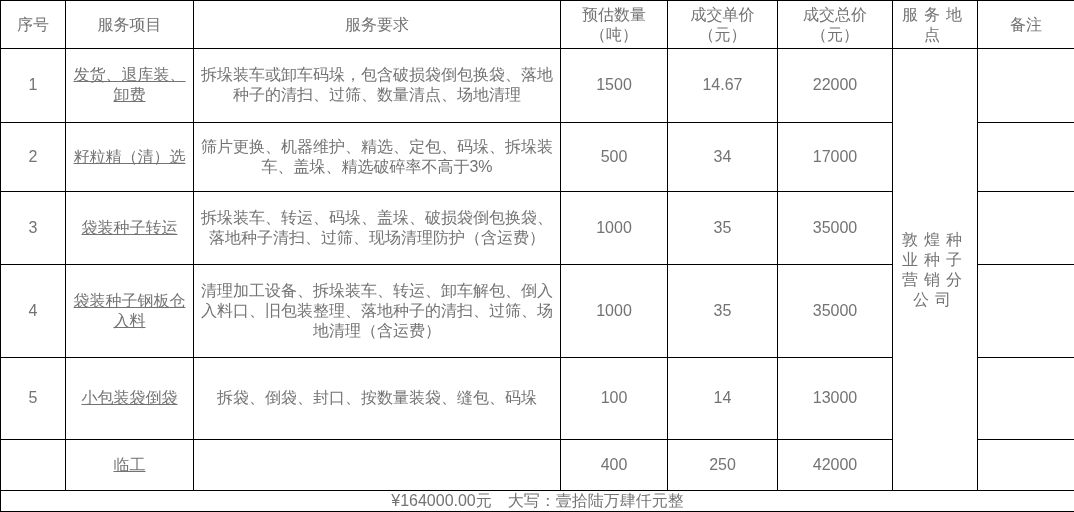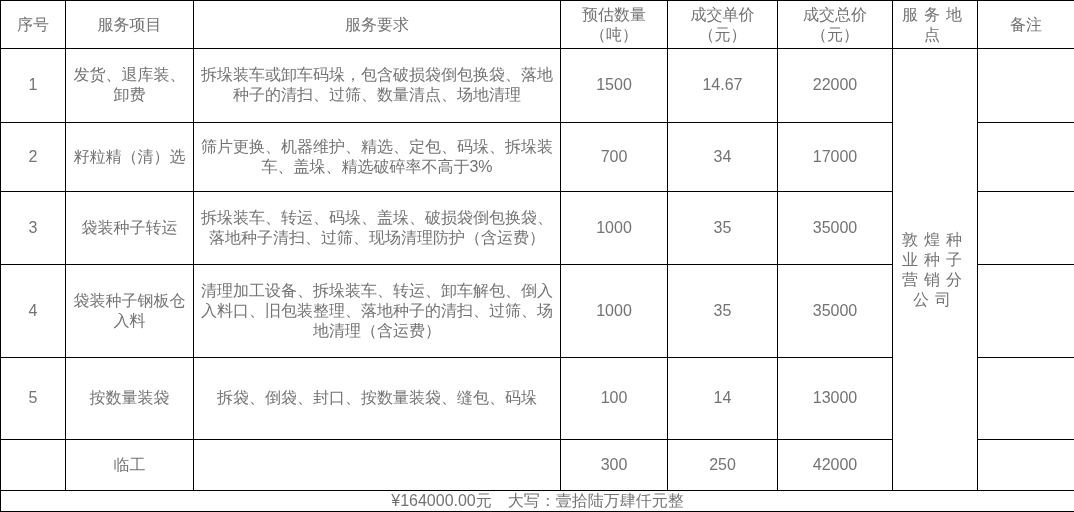--- a/index.html
+++ b/index.html
@@ -30,21 +30,21 @@
     padding: 0 4px;
     font-weight: normal;
     line-height: 1.25;
     overflow: hidden;
     word-break: break-word;
   }
   .price-table th {
     white-space: pre-line; 
   }
   
-  .col-item-cell   { padding: 0 17px; }
+  .col-item-cell   { padding: 0 17px; text-decoration: underline; }
   .col-req-cell    { padding: 0 13px; }
   
   .loc-cell {
     letter-spacing: 6px;
     padding: 0 5px;
     line-height: 1.45;
     text-align: center;
   }
   .loc-header {
     letter-spacing: 6px;
@@ -102,21 +102,21 @@
         <td>1500</td>
         <td>14.67</td>
         <td>22000</td>
         <td class="loc-cell" rowspan="6">敦煌种业种子营销分公司</td>
         <td></td>
       </tr>
       <tr class="h-r2">
         <td>2</td>
         <td class="col-item-cell">籽粒精（清）选</td>
         <td class="col-req-cell">筛片更换、机器维护、精选、定包、码垛、拆垛装车、盖垛、精选破碎率不高于3%</td>
-        <td>700</td>
+        <td>500</td>
         <td>34</td>
         <td>17000</td>
         <td></td>
       </tr>
       <tr class="h-r3">
         <td>3</td>
         <td class="col-item-cell">袋装种子转运</td>
         <td class="col-req-cell">拆垛装车、转运、码垛、盖垛、破损袋倒包换袋、落地种子清扫、过筛、现场清理防护（含运费）</td>
         <td>1000</td>
         <td>35</td>
@@ -127,32 +127,32 @@
         <td>4</td>
         <td class="col-item-cell">袋装种子钢板仓入料</td>
         <td class="col-req-cell">清理加工设备、拆垛装车、转运、卸车解包、倒入入料口、旧包装整理、落地种子的清扫、过筛、场地清理（含运费）</td>
         <td>1000</td>
         <td>35</td>
         <td>35000</td>
         <td></td>
       </tr>
       <tr class="h-r5">
         <td>5</td>
-        <td class="col-item-cell">按数量装袋</td>
+        <td class="col-item-cell">小包装袋倒袋</td>
         <td class="col-req-cell">拆袋、倒袋、封口、按数量装袋、缝包、码垛</td>
         <td>100</td>
         <td>14</td>
         <td>13000</td>
         <td></td>
       </tr>
       <tr class="h-r6">
         <td></td>
         <td class="col-item-cell">临工</td>
         <td class="col-req-cell"></td>
-        <td>300</td>
+        <td>400</td>
         <td>250</td>
         <td>42000</td>
         <td></td>
       </tr>
     </tbody>
     <tfoot>
       <tr class="h-foot">
         <td class="total-cell" colspan="8">¥164000.00元　大写：壹拾陆万肆仟元整</td>
       </tr>
     </tfoot>

